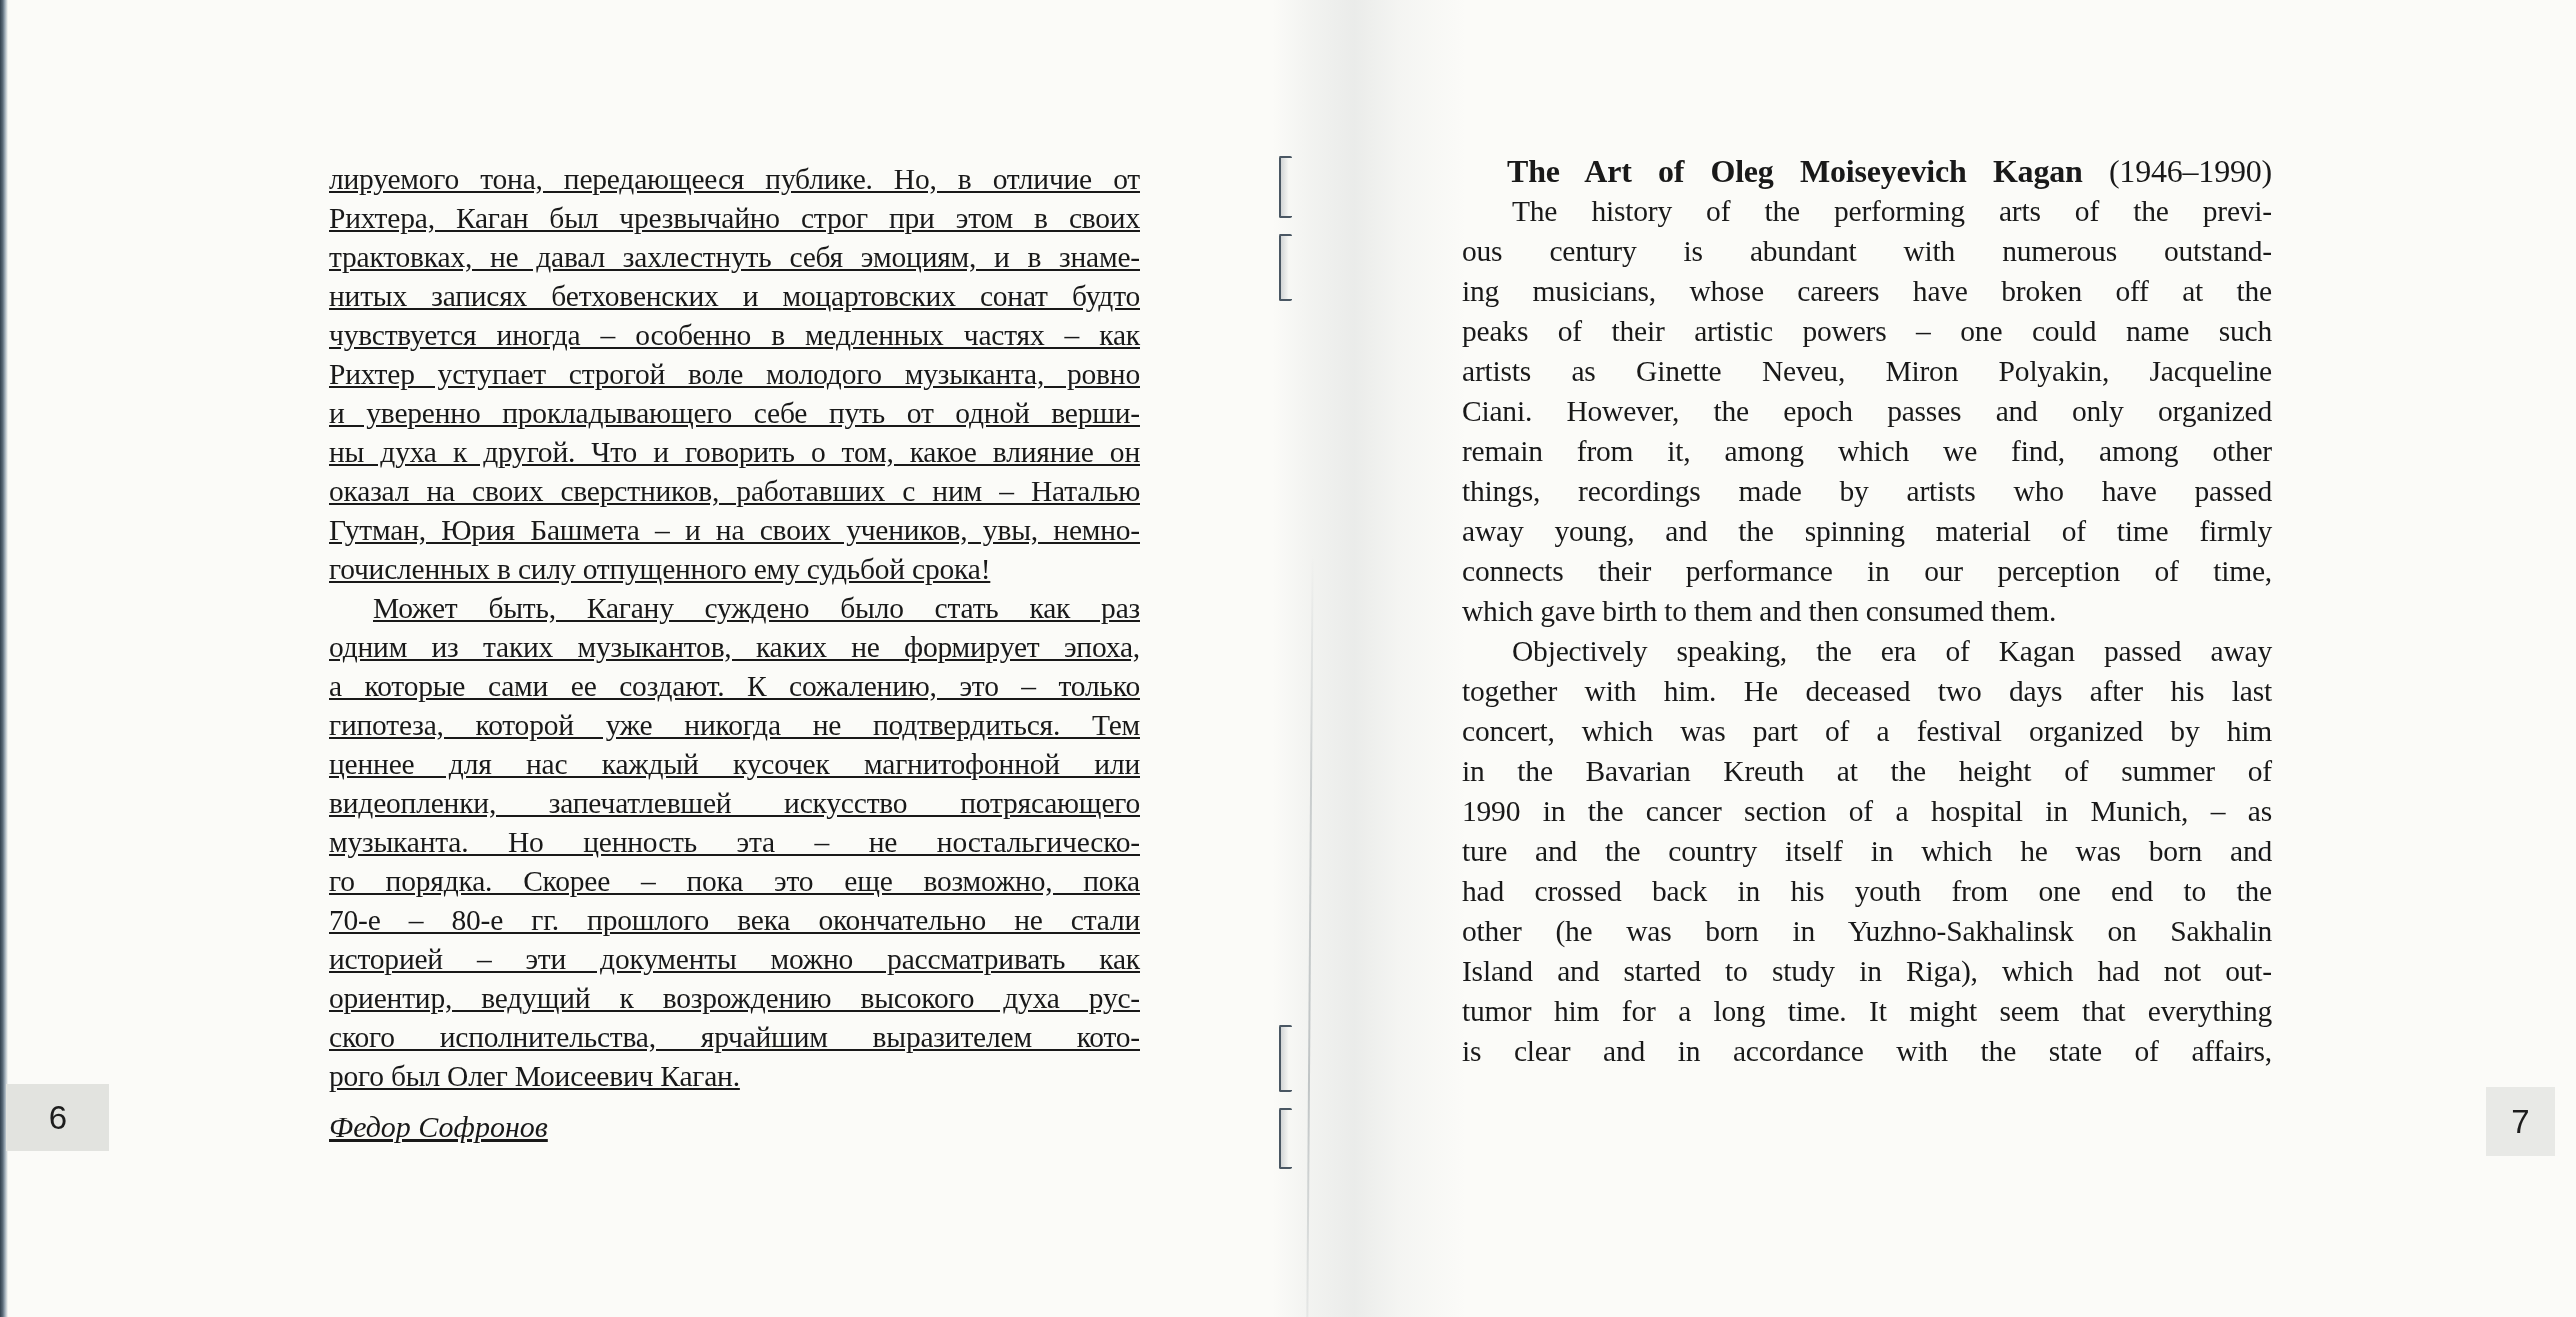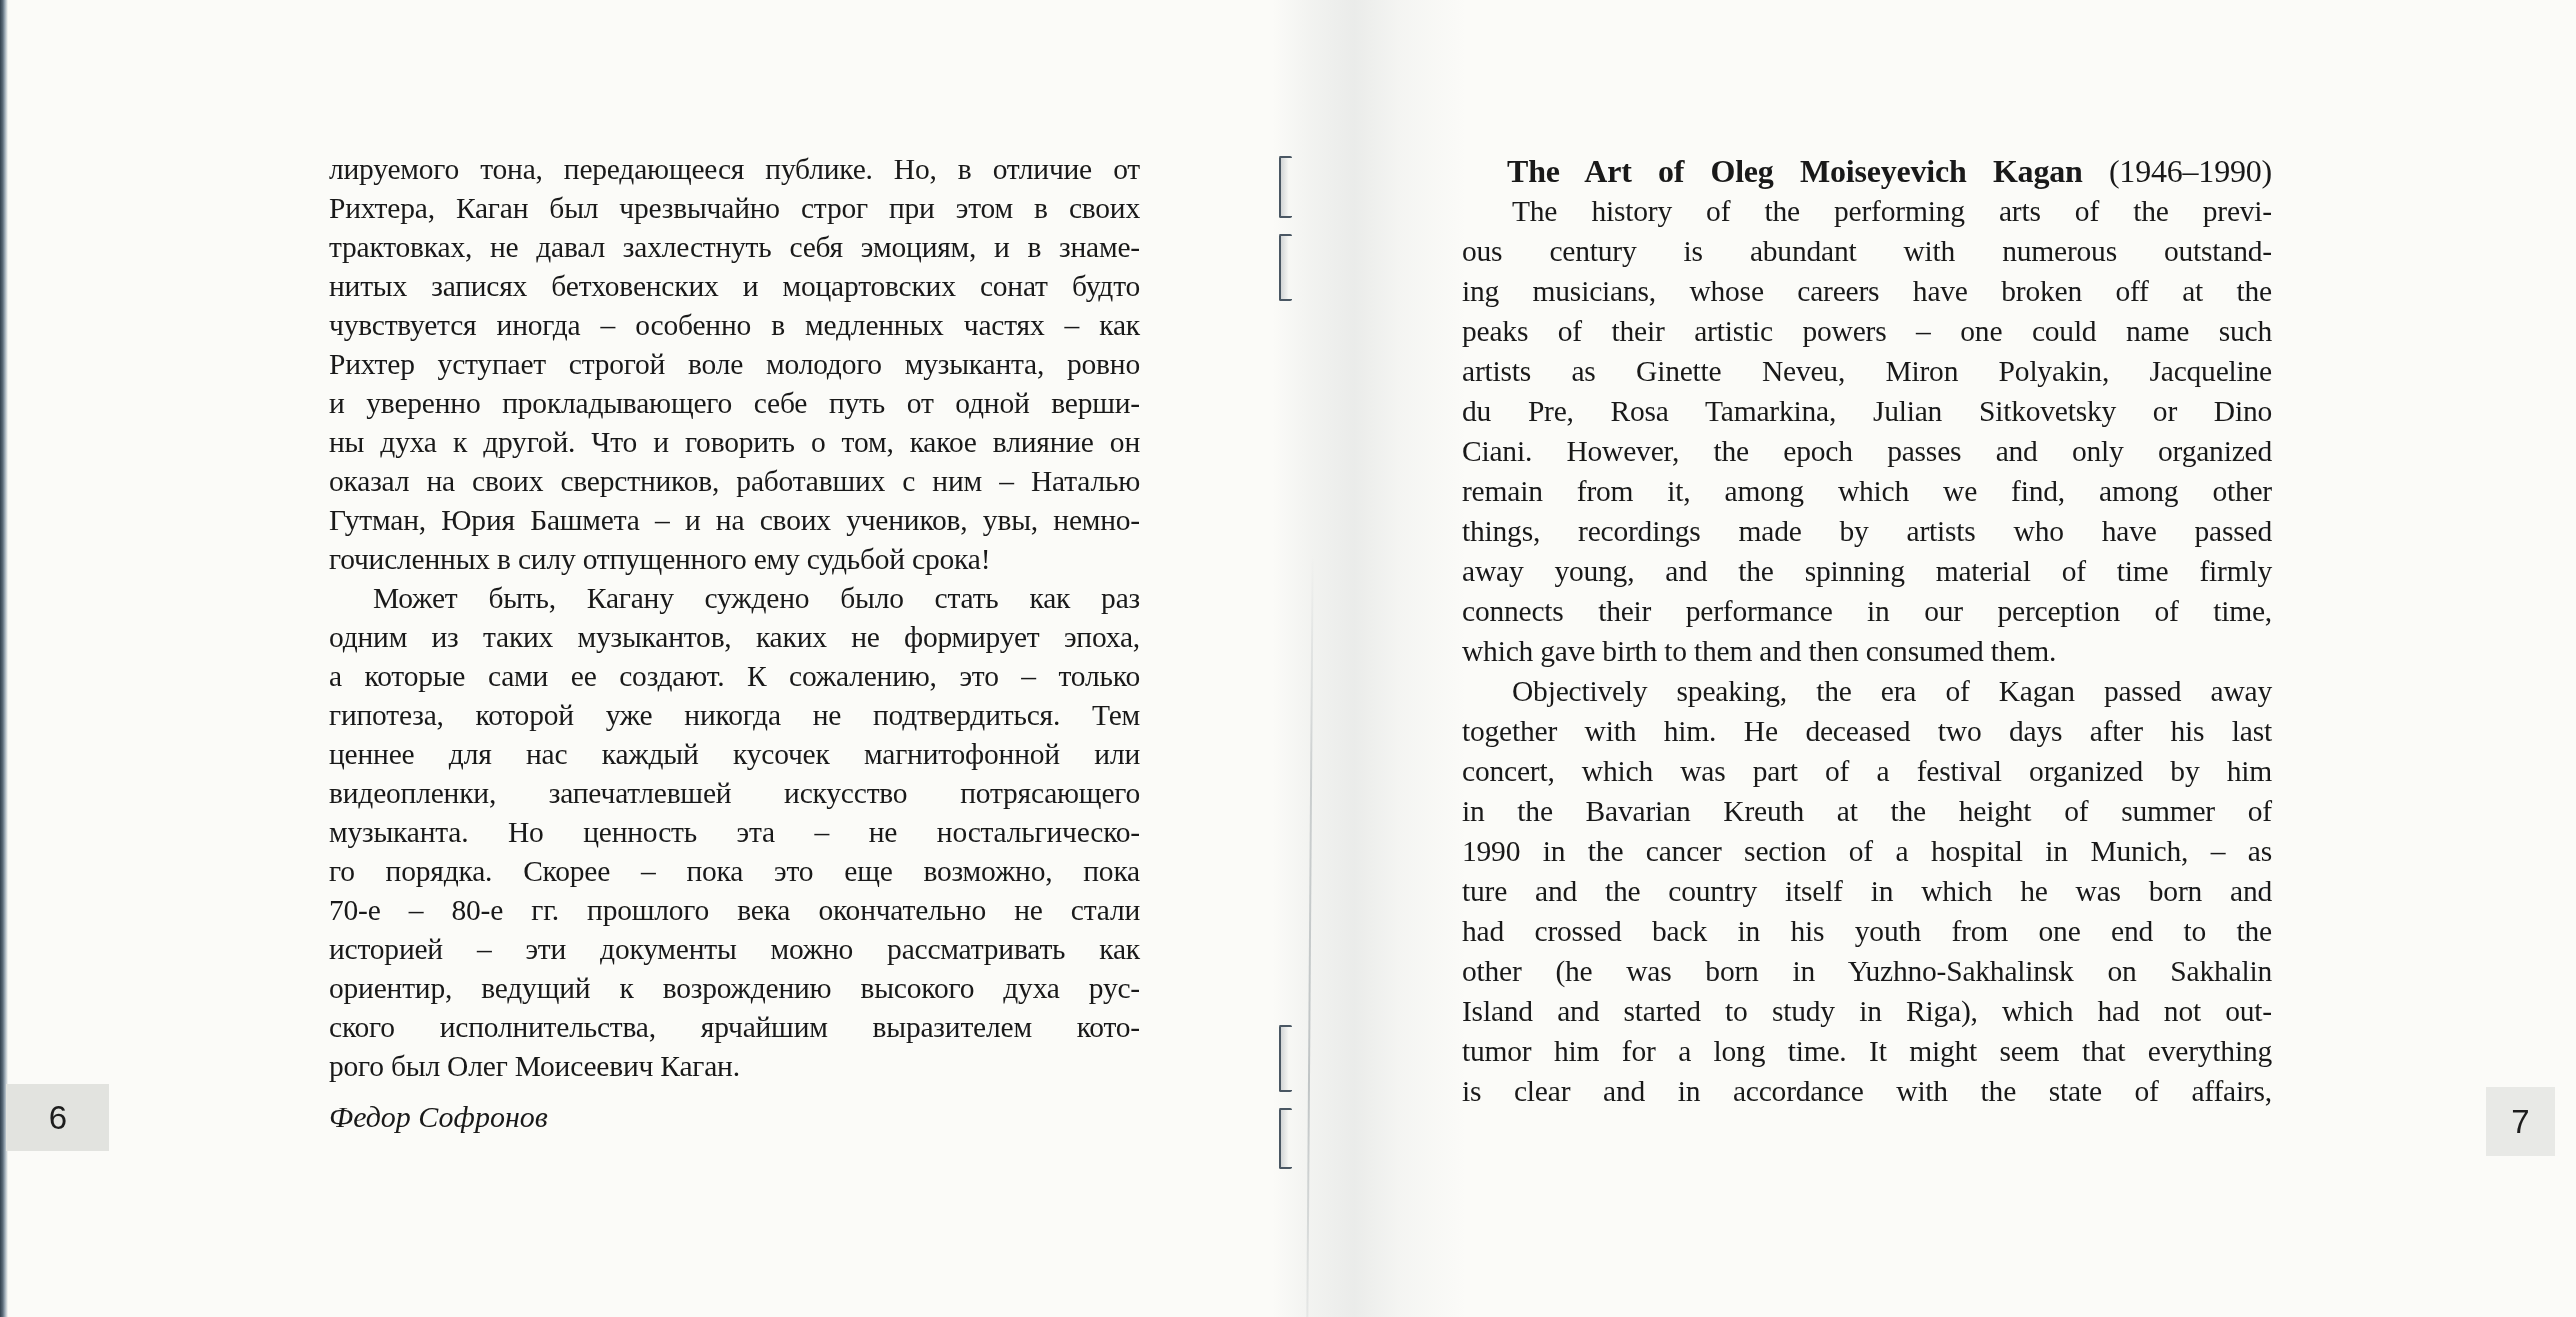--- a/index.html
+++ b/index.html
@@ -29,21 +29,21 @@
     position:absolute;left:1279px;width:12.7px;box-sizing:border-box;
     border:2.7px solid #4a5763;border-right:none;border-radius:1.8px;
     background:linear-gradient(90deg,rgba(74,87,99,0.22),rgba(74,87,99,0) 70%);
   }
   .staple.s1{top:156px;height:62px;}
   .staple.s2{top:234px;height:67px;}
   .staple.s3{top:1025px;height:67px;}
   .staple.s4{top:1108px;height:61px;}
 
   .page-col{position:absolute;}
-  .left-col{left:329px;top:150px;width:811px;}
+  .left-col{left:329px;top:160px;width:811px;text-decoration:underline;}
   .right-col{left:1462px;top:151px;width:810px;}
 
   .line{
     font-size:29.5px;line-height:39px;
     text-align:justify;text-align-last:justify;
     letter-spacing:-0.2px;
   }
   .right-col .line{line-height:40px;}
   .line.lastfree{text-align-last:left;}
   .left-col .line.indent{padding-left:44px;}
@@ -118,21 +118,20 @@
 
   <div class="page-col right-col">
     <div class="heading"><span class="b">The Art of Oleg Moiseyevich Kagan</span><span> (1946–1990)</span></div>
     <div>
         <div>
           <div class="line indent">The history of the performing arts of the previ-</div>
           <div class="line">ous century is abundant with numerous outstand-</div>
           <div class="line">ing musicians, whose careers have broken off at the</div>
           <div class="line">peaks of their artistic powers – one could name such</div>
           <div class="line">artists as Ginette Neveu, Miron Polyakin, Jacqueline</div>
-          <div class="line">du Pre, Rosa Tamarkina, Julian Sitkovetsky or Dino</div>
           <div class="line">Ciani. However, the epoch passes and only organized</div>
           <div class="line">remain from it, among which we find, among other</div>
           <div class="line">things, recordings made by artists who have passed</div>
           <div class="line">away young, and the spinning material of time firmly</div>
           <div class="line">connects their performance in our perception of time,</div>
           <div class="line lastfree">which gave birth to them and then consumed them.</div>
         </div>
         <div>
           <div class="line indent">Objectively speaking, the era of Kagan passed away</div>
           <div class="line">together with him. He deceased two days after his last</div>

